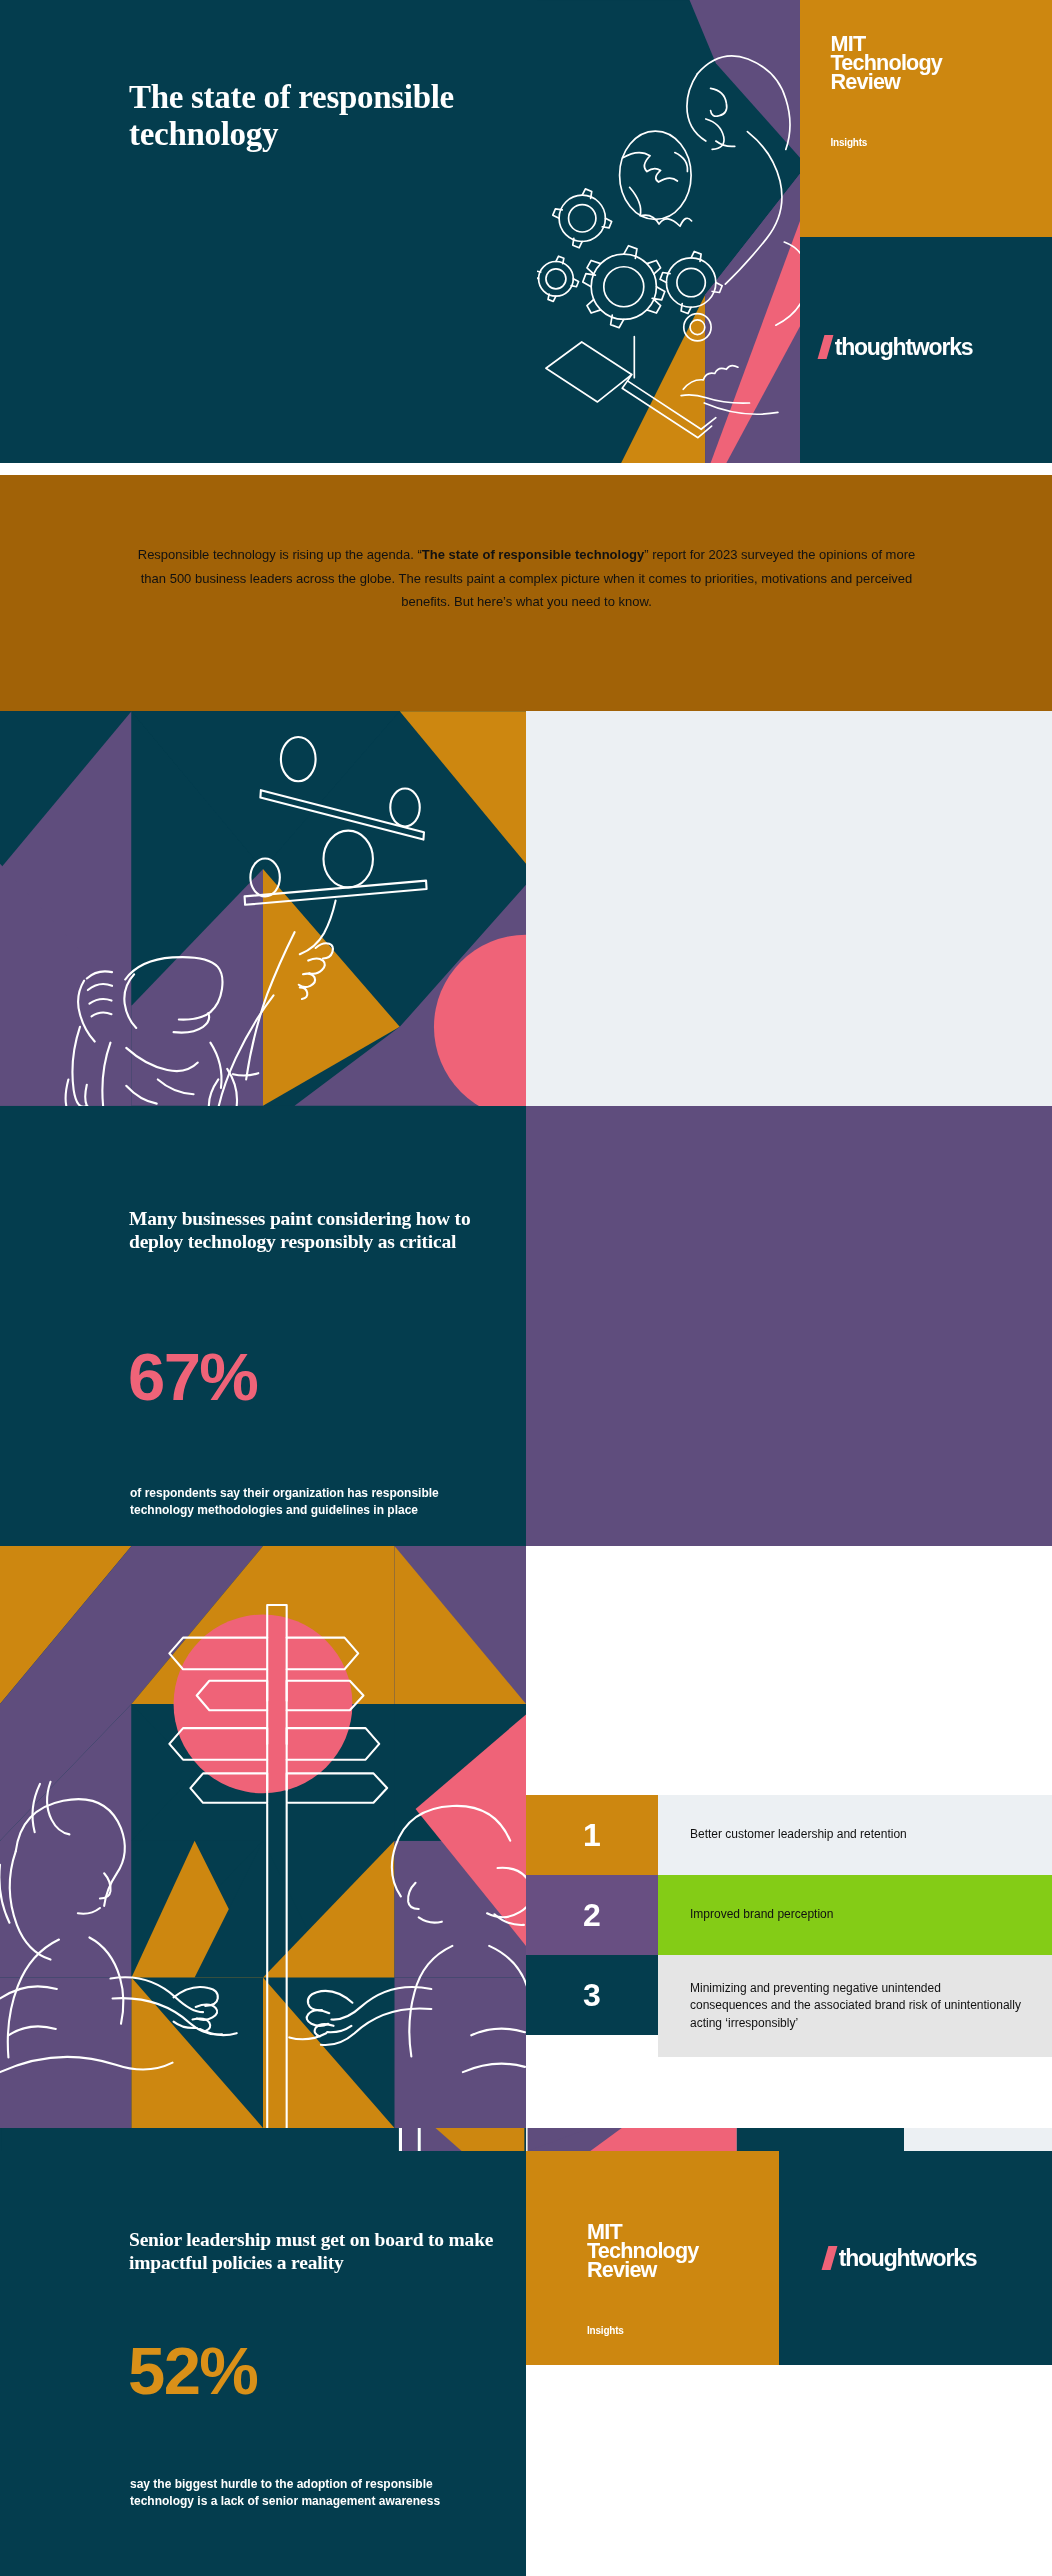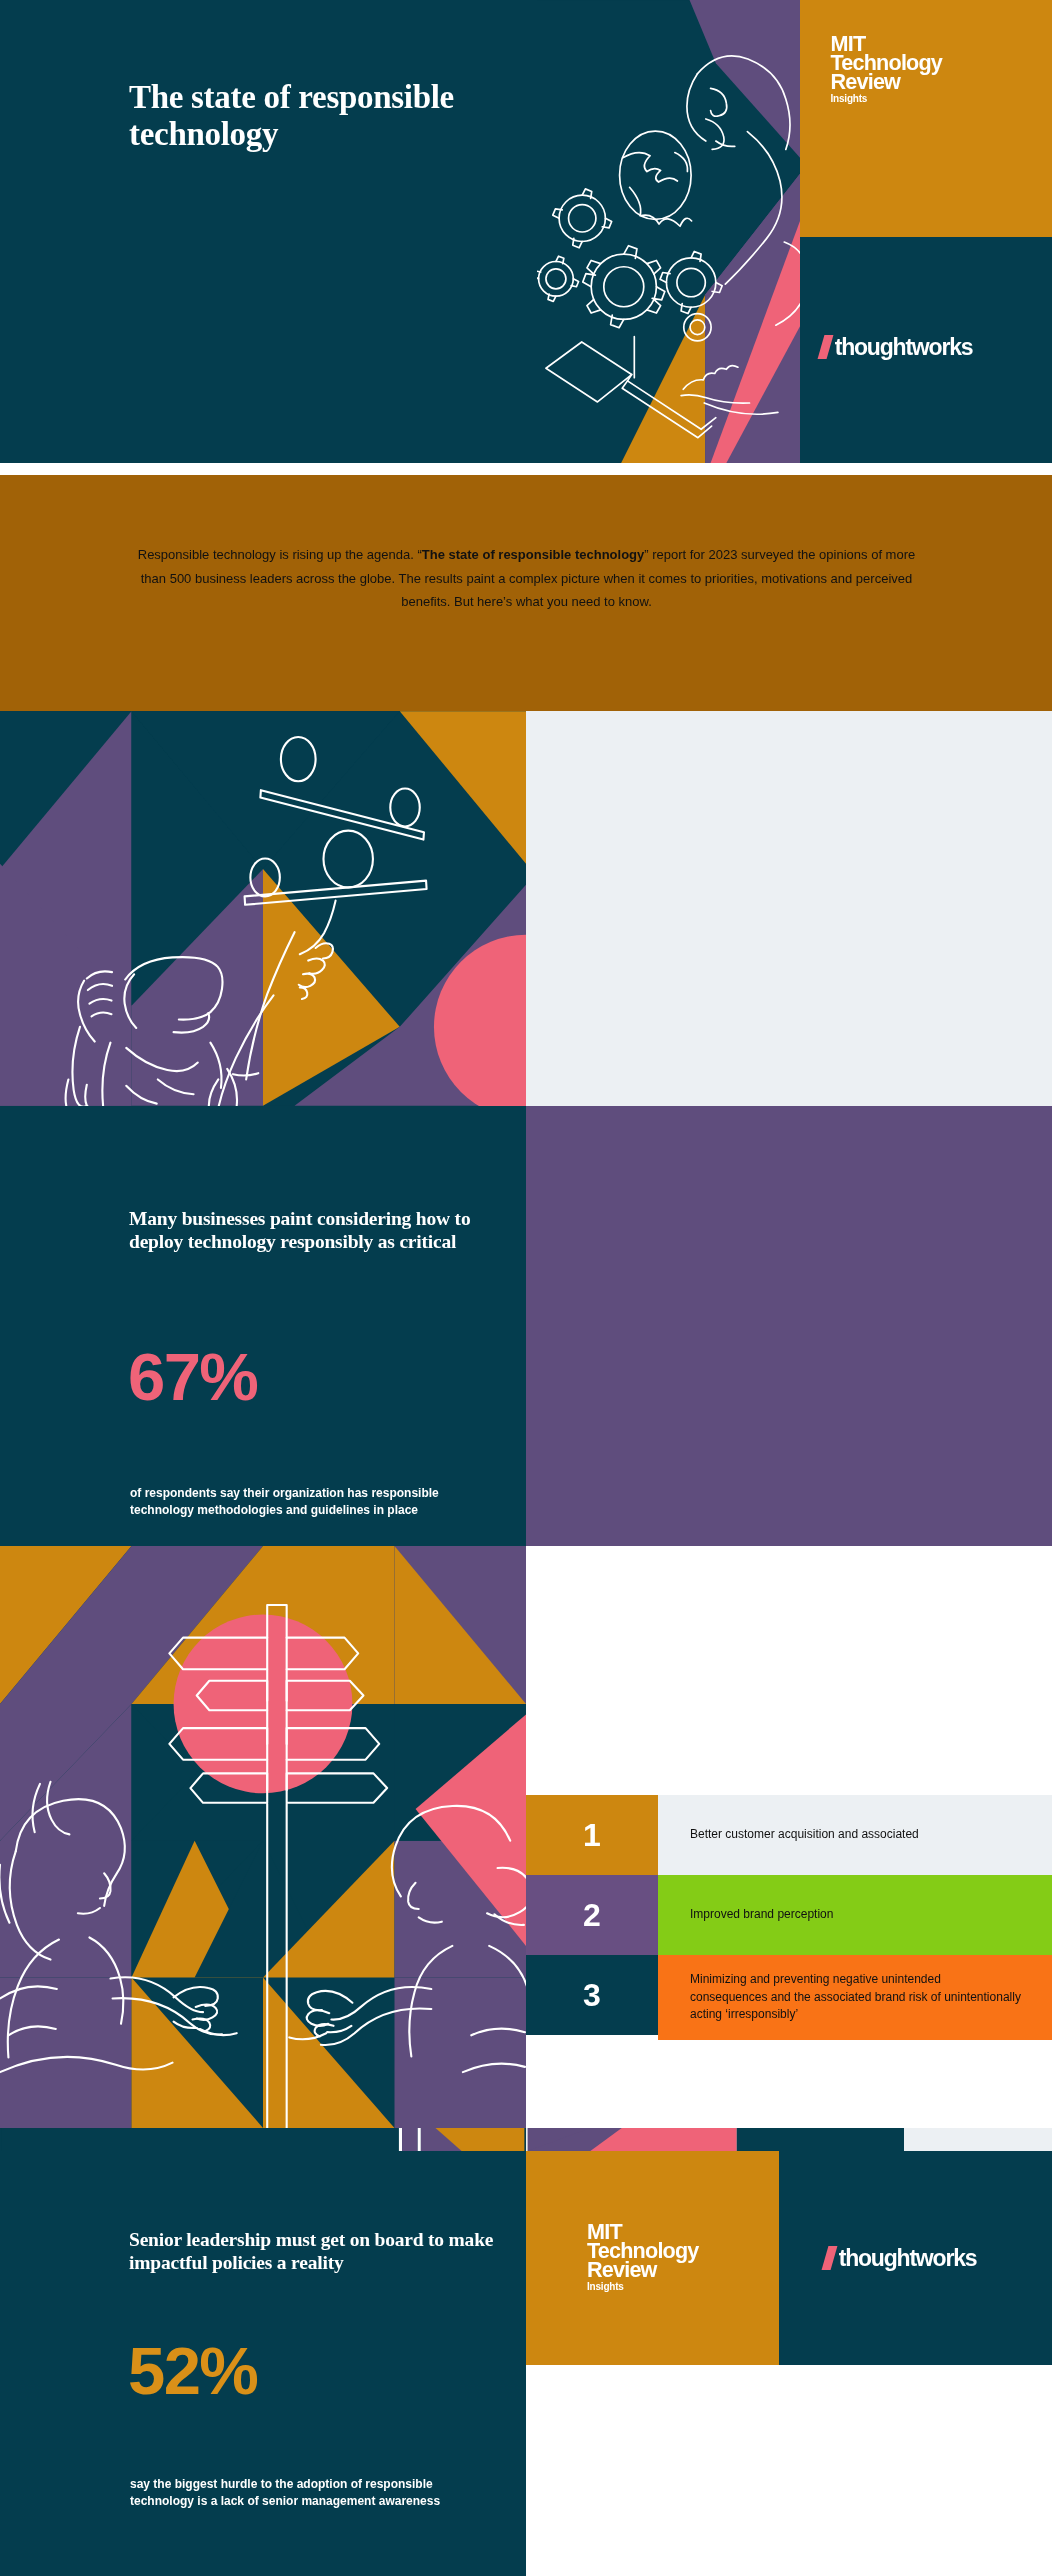--- a/index.html
+++ b/index.html
@@ -34,20 +34,21 @@
     position:absolute; left:800px; top:237px; width:253px; height:226px;
     background:#043d4e;
   }
   .mit-logo-txt {
     position:absolute; color:#fff; font-weight:bold; line-height:0.93;
     font-size:21.6px; letter-spacing:-0.8px;
   }
   .mit-insights {
     position:absolute; color:#fff; font-weight:bold; font-size:10px;
     letter-spacing:-0.2px;
+    margin-top:44px;
   }
   .tw-logo { position:absolute; white-space:nowrap; }
   .tw-slash {
     display:inline-block; width:9px; height:24px; background:#ef6378;
     transform:skewX(-16deg); vertical-align:-4.2px; margin-right:4.7px;
   }
   .tw-word {
     display:inline-block; color:#fff; font-size:23px; font-weight:bold;
     letter-spacing:-1.2px;
   }
@@ -115,21 +116,21 @@
     padding:0 32px 0 32px; font-size:12px; line-height:1.45; color:#111;
   }
   #ben1 { top:249px; }
   #ben2 { top:329px; }
   #ben3 { top:409px; }
   #ben1 .ben-num { background:#cd8710; }
   #ben2 .ben-num { background:#684f82; }
   #ben3 .ben-num { background:#043d4e; }
   #ben1 .ben-txt { background:#ecf0f3; }
   #ben2 .ben-txt { background:#84cc16; }
-  #ben3 .ben-txt { background:#f97316; height:85px; }
+  #ben3 .ben-txt { background:#e5e5e5; height:102px; }
 
   
   #s5-head { left:129px; top:100px; width:368px; font-size:19.5px; color:#fff; }
   #s5-big  { left:128px; top:209px; font-size:67px; color:#d99018; }
   #s5-body { left:130px; top:310px; width:326px; font-size:12px; color:#fff; }
 </style>
 </head>
 <body>
 
 <div class="panel" id="header">
@@ -371,21 +372,21 @@
         <path d="M820 880 q-88 -8 -146 46 q-30 26 -64 22"></path>
         <path d="M620 926 q-34 18 -70 8"></path>
       </g>
     </svg>
   </div>
 
   <div class="panel" id="sec4-right">
 
     <div class="ben-row" id="ben1">
       <div class="ben-num">1</div>
-      <div class="ben-txt">Better customer acquisition and associated</div>
+      <div class="ben-txt">Better customer leadership and retention</div>
     </div>
     <div class="ben-row" id="ben2">
       <div class="ben-num">2</div>
       <div class="ben-txt">Improved brand perception</div>
     </div>
     <div class="ben-row" id="ben3">
       <div class="ben-num">3</div>
       <div class="ben-txt">Minimizing and preventing negative unintended consequences and the associated brand risk of unintentionally acting ‘irresponsibly’</div>
     </div>
   </div>

